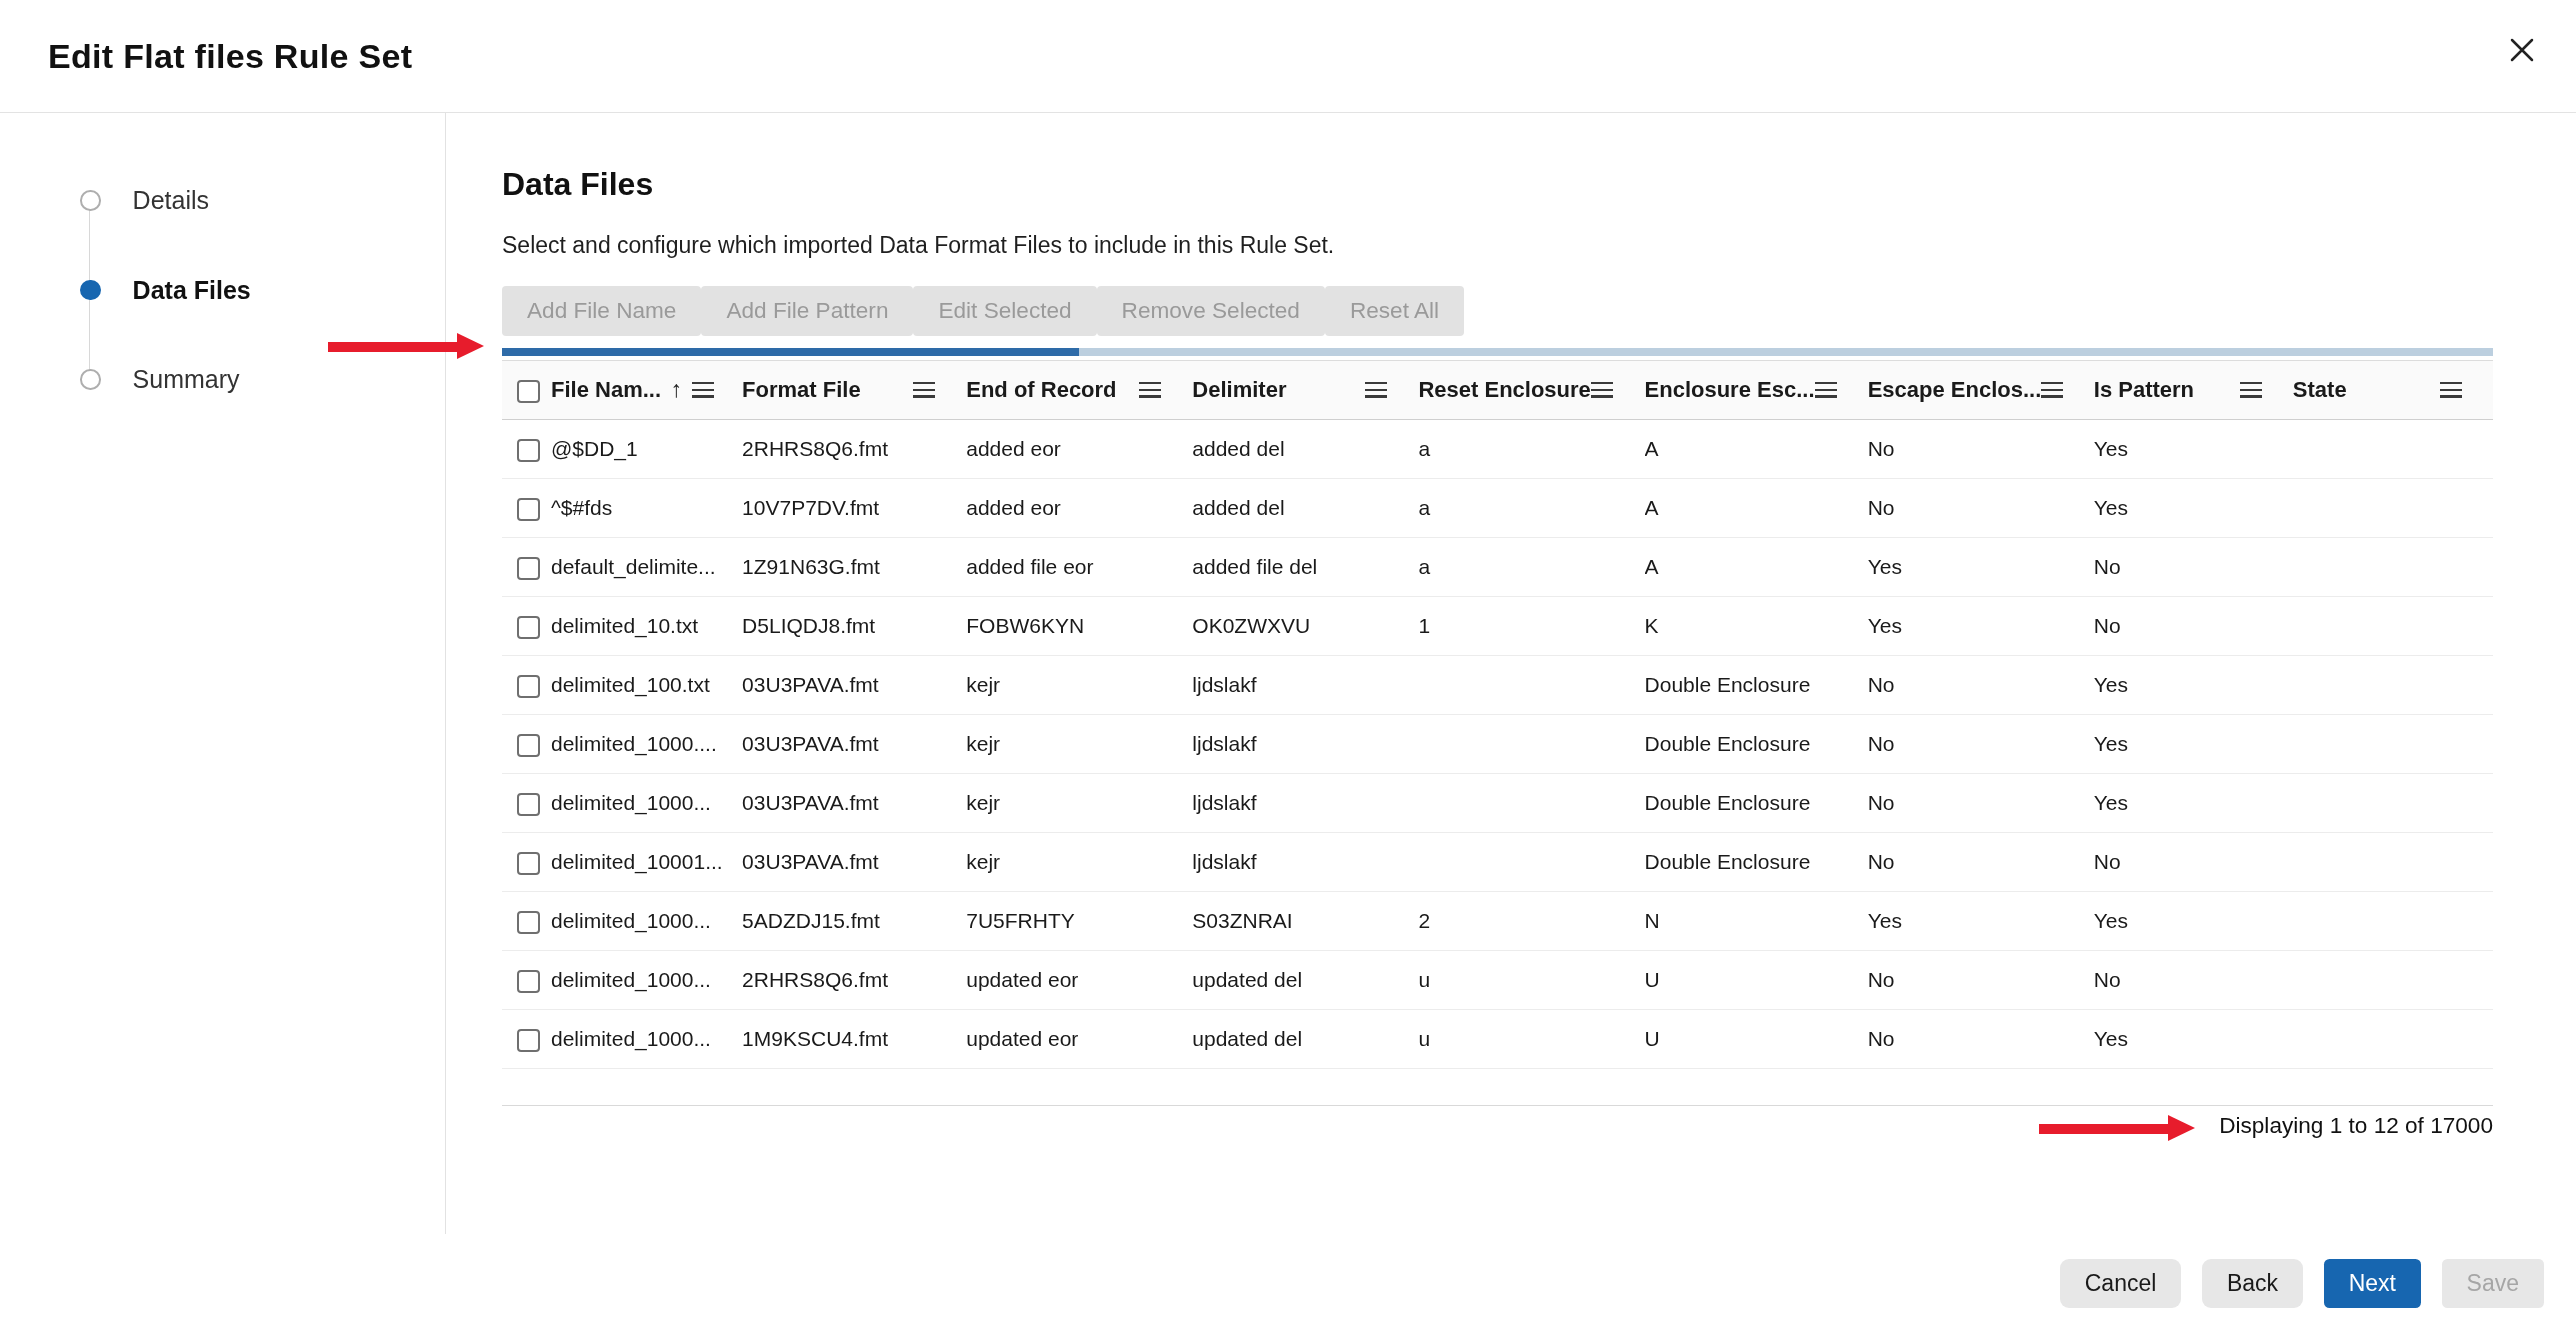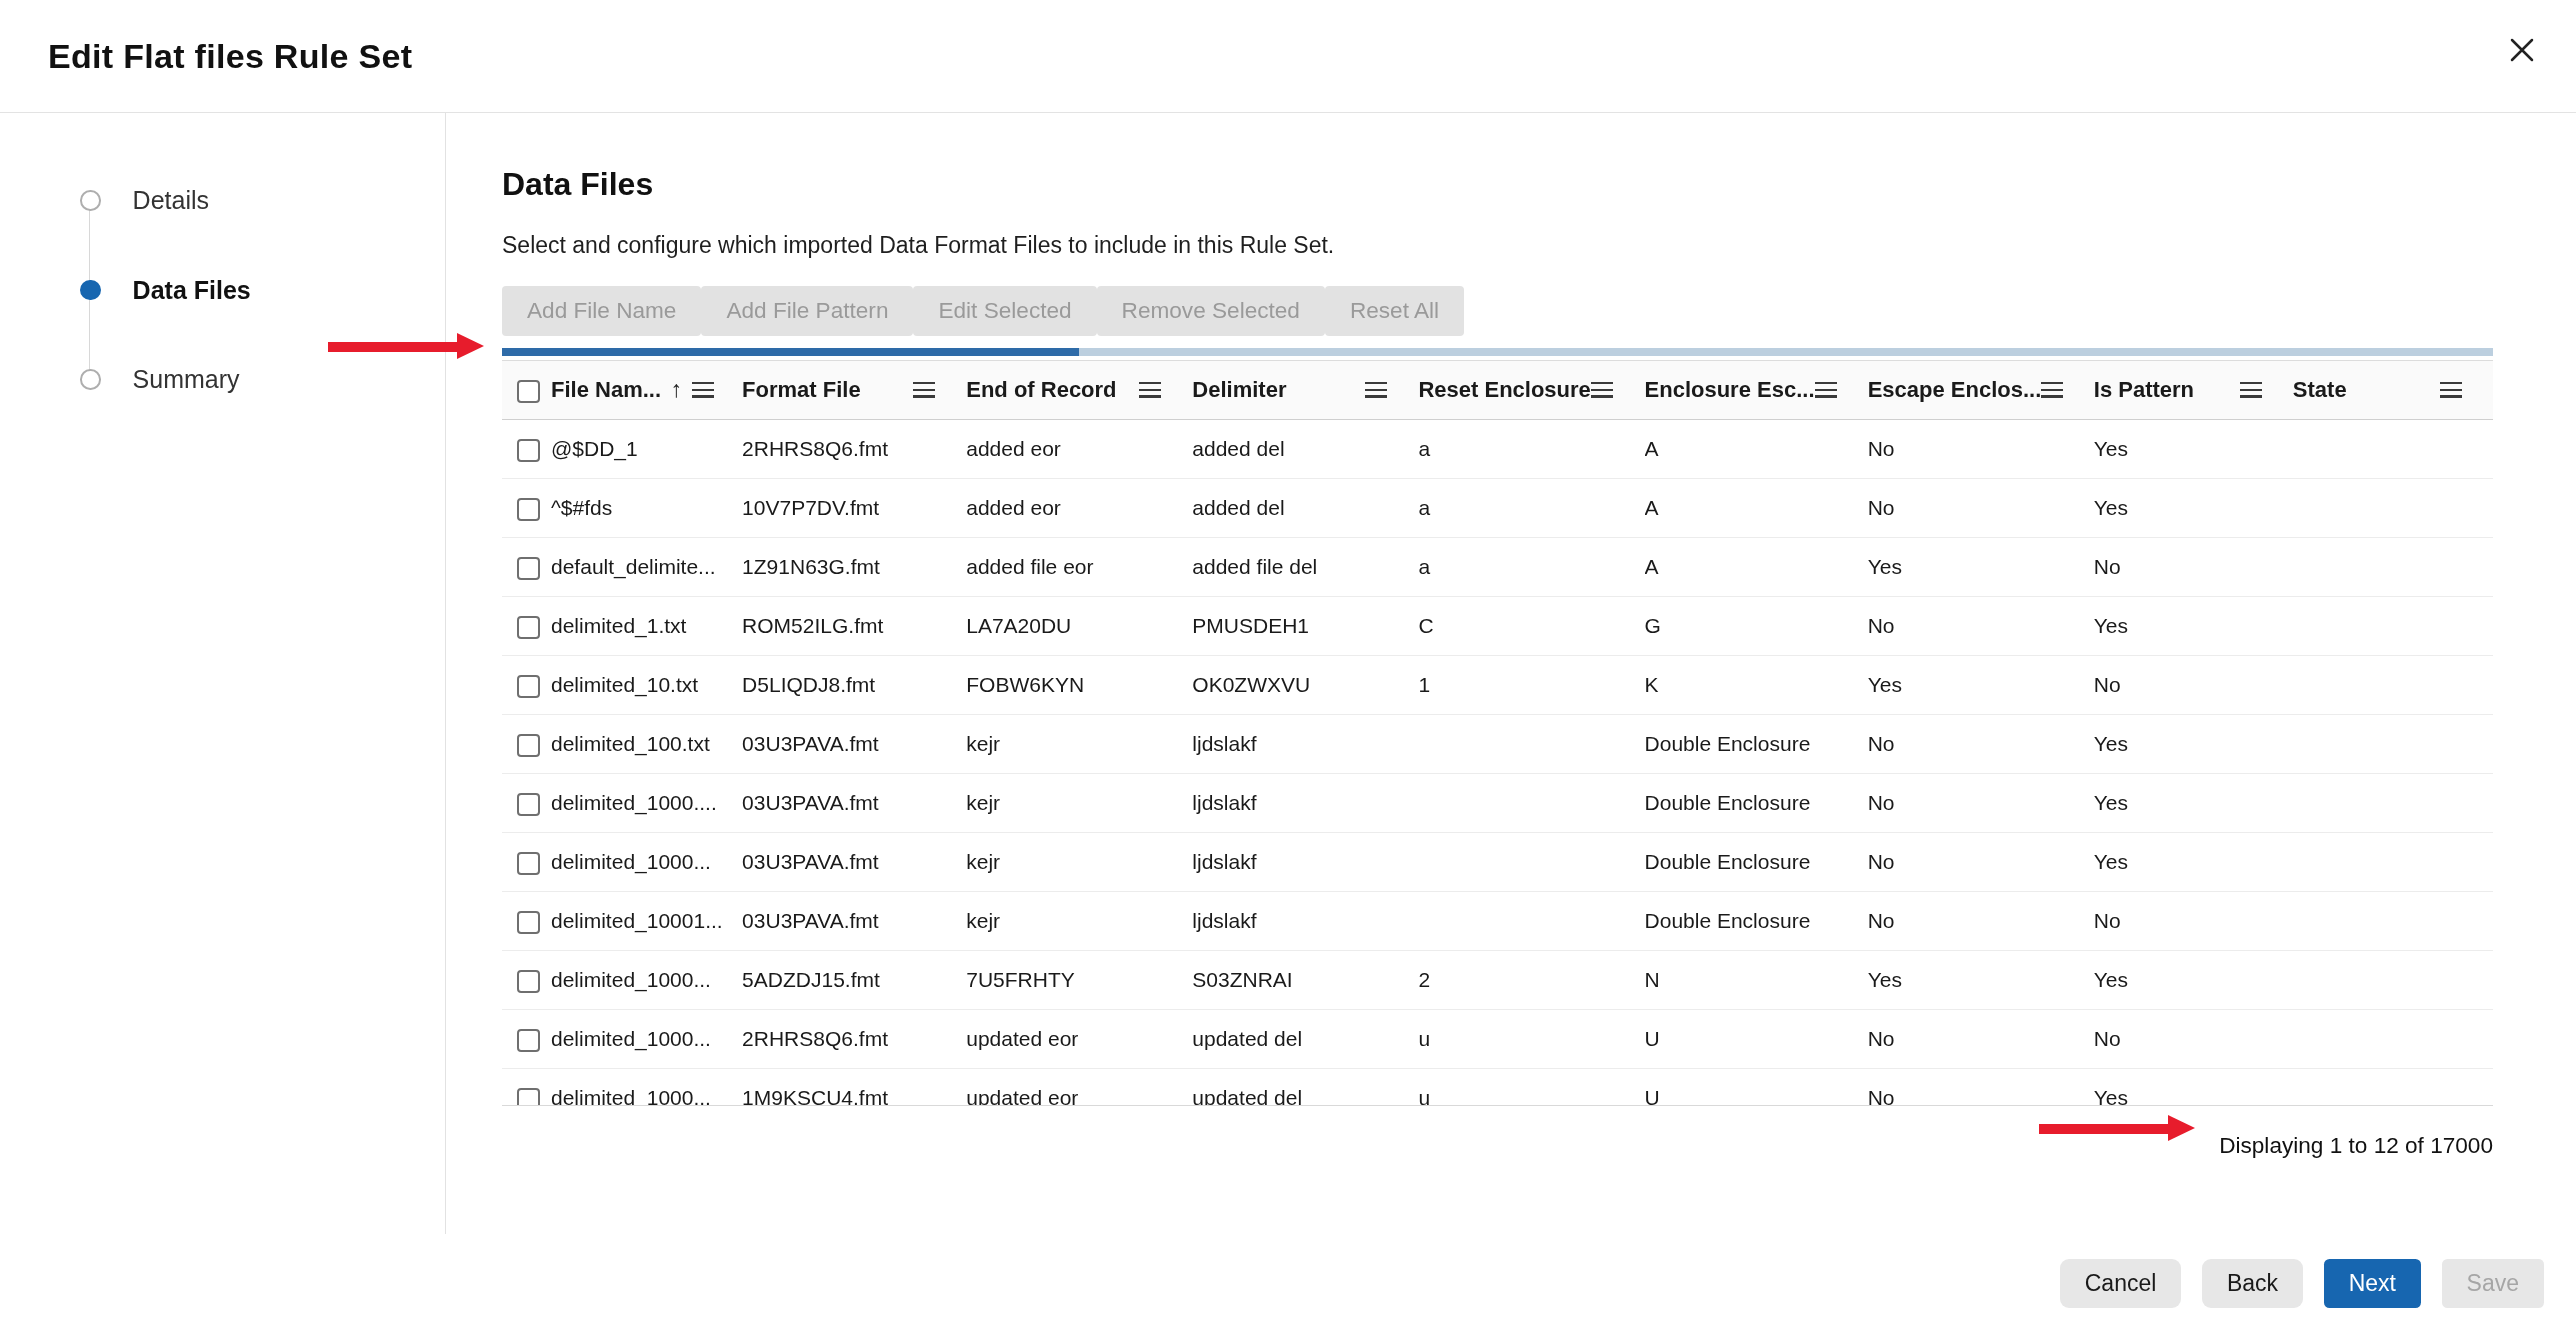--- a/index.html
+++ b/index.html
@@ -107,21 +107,21 @@
   .menu-icon {
     width: 22px; height: 2.7px; background: #3a3a3a;
     position: relative; display: inline-block; flex: none; cursor: pointer;
   }
   .menu-icon::before, .menu-icon::after {
     content: ""; position: absolute; left: 0; width: 22px; height: 2.7px; background: #3a3a3a;
   }
   .menu-icon::before { top: -6.9px; }
   .menu-icon::after { top: 6.9px; }
 
-  .pagination { margin-top: 27px; width: 1991px; text-align: right; font-size: 22.6px; color: #111; }
+  .pagination { margin-top: 7px; width: 1991px; text-align: right; font-size: 22.6px; color: #111; }
 
   
   .red-arrow { position: absolute; z-index: 10; width: 158px; height: 27.4px; }
   .red-arrow .shaft { position: absolute; left: 0; top: 9px; width: 130px; height: 9.6px; background: #e71c2c; }
   .red-arrow .head {
     position: absolute; left: 129px; top: 0;
     width: 0; height: 0;
     border-left: 27.4px solid #e71c2c;
     border-top: 13.7px solid transparent;
     border-bottom: 13.7px solid transparent;
@@ -294,32 +294,20 @@
     <td>added file eor</td>
     <td>added file del</td>
     <td>a</td>
     <td>A</td>
     <td>Yes</td>
     <td>No</td>
     <td></td>
   </tr>
               <tr>
     <td class="cb-cell"><span class="checkbox"></span></td>
-    <td>delimited_1.txt</td>
-    <td>ROM52ILG.fmt</td>
-    <td>LA7A20DU</td>
-    <td>PMUSDEH1</td>
-    <td>C</td>
-    <td>G</td>
-    <td>No</td>
-    <td>Yes</td>
-    <td></td>
-  </tr>
-              <tr>
-    <td class="cb-cell"><span class="checkbox"></span></td>
     <td>delimited_10.txt</td>
     <td>D5LIQDJ8.fmt</td>
     <td>FOBW6KYN</td>
     <td>OK0ZWXVU</td>
     <td>1</td>
     <td>K</td>
     <td>Yes</td>
     <td>No</td>
     <td></td>
   </tr>

